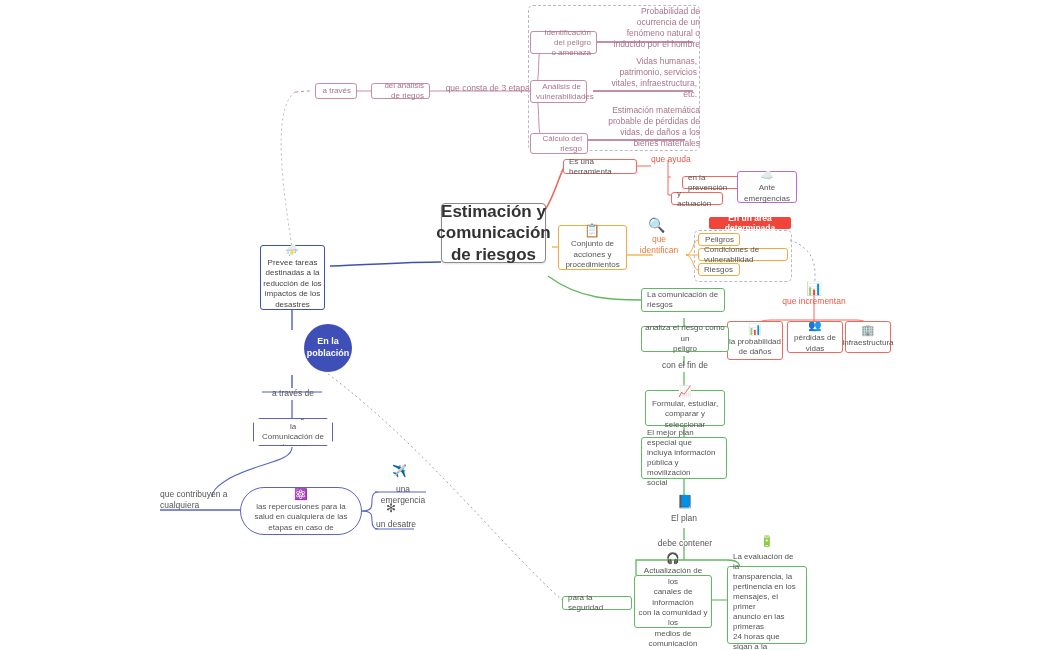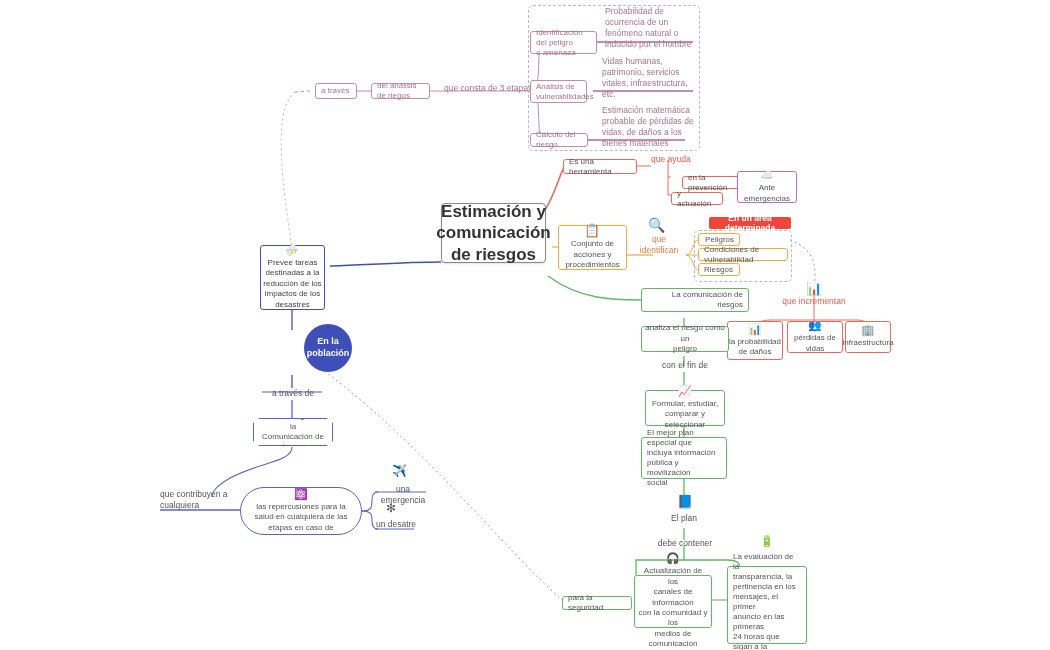--- a/index.html
+++ b/index.html
@@ -11,21 +11,21 @@
   .node{position:absolute;box-sizing:border-box;}
   .box{border:1px solid #999;background:#fff;border-radius:3px;
        display:flex;flex-direction:column;justify-content:center;}
   .box .txt{padding:3px 5px;line-height:1.25;}
 
   
   .lbl{position:absolute;font-size:8.5px;line-height:1.3;color:#555;white-space:pre-line;}
 
   
   .pink   {border-color:#c98ba6;color:#8d6070;}
-  .pinkTxt{color:#a8748a;}
+  .pinkTxt{color:#a8748a;text-align:right;}
   .red    {border-color:#ec6a5c;color:#555;}
   .redTxt {color:#e8584a;}
   .orange {border-color:#f0ad3e;color:#555;}
   .orangeTxt{color:#ec7b3c;}
   .green  {border-color:#62b862;color:#555;}
   .blue   {border-color:#3f51b5;color:#444;}
   .purple {border-color:#bb6bd9;color:#555;}
 
   .dashgroup{position:absolute;border:1px dashed #b9b9c9;border-radius:5px;}
 
@@ -165,21 +165,21 @@
 
   <div class="node box pink" style="left:530px;top:80px;width:57px;height:23px;">
     <span class="txt s-txt pinkTxt" style="white-space:pre-line;">Análisis de
 vulnerabilidades</span>
   </div>
   <div class="lbl pinkTxt" style="left:602px;top:56px;width:95px;">Vidas humanas,
 patrimonio, servicios
 vitales, infraestructura,
 etc.</div>
 
-  <div class="node box pink" style="left:530px;top:133px;width:58px;height:14px;">
+  <div class="node box pink" style="left:530px;top:133px;width:58px;height:21px;">
     <span class="txt s-txt pinkTxt" style="white-space:pre-line;">Cálculo del riesgo</span>
   </div>
   <div class="lbl pinkTxt" style="left:602px;top:105px;width:98px;">Estimación matemática
 probable de pérdidas de
 vidas, de daños a los
 bienes materiales</div>
 
   <div class="node box red" style="left:563px;top:159px;width:74px;height:15px;">
     <span class="txt s-txt" style="color:#555;">Es una herramienta</span>
   </div>
@@ -235,21 +235,21 @@
   </div>
   <div class="node box red center" style="left:787px;top:321px;width:56px;height:32px;align-items:center;">
     <span class="ico" style="font-size:11px;">👥</span>
     <span class="s-txt" style="color:#555;">pérdidas de vidas</span>
   </div>
   <div class="node box red center" style="left:845px;top:321px;width:46px;height:32px;align-items:center;">
     <span class="ico" style="font-size:11px;">🏢</span>
     <span class="s-txt" style="color:#555;">infraestructura</span>
   </div>
 
-  <div class="node box green" style="left:641px;top:288px;width:108px;height:24px;text-align:right;">
+  <div class="node box green" style="left:641px;top:288px;width:84px;height:24px;">
     <span class="txt s-txt" style="white-space:pre-line;color:#555;">La comunicación de
 riesgos</span>
   </div>
 
   <div class="node box green center" style="left:641px;top:326px;width:88px;height:26px;align-items:center;">
     <span class="s-txt" style="white-space:pre-line;color:#555;">analiza el riesgo como un
 peligro</span>
   </div>
 
   <div class="lbl center" style="left:652px;top:360px;width:66px;color:#555;">con el fin de</div>

